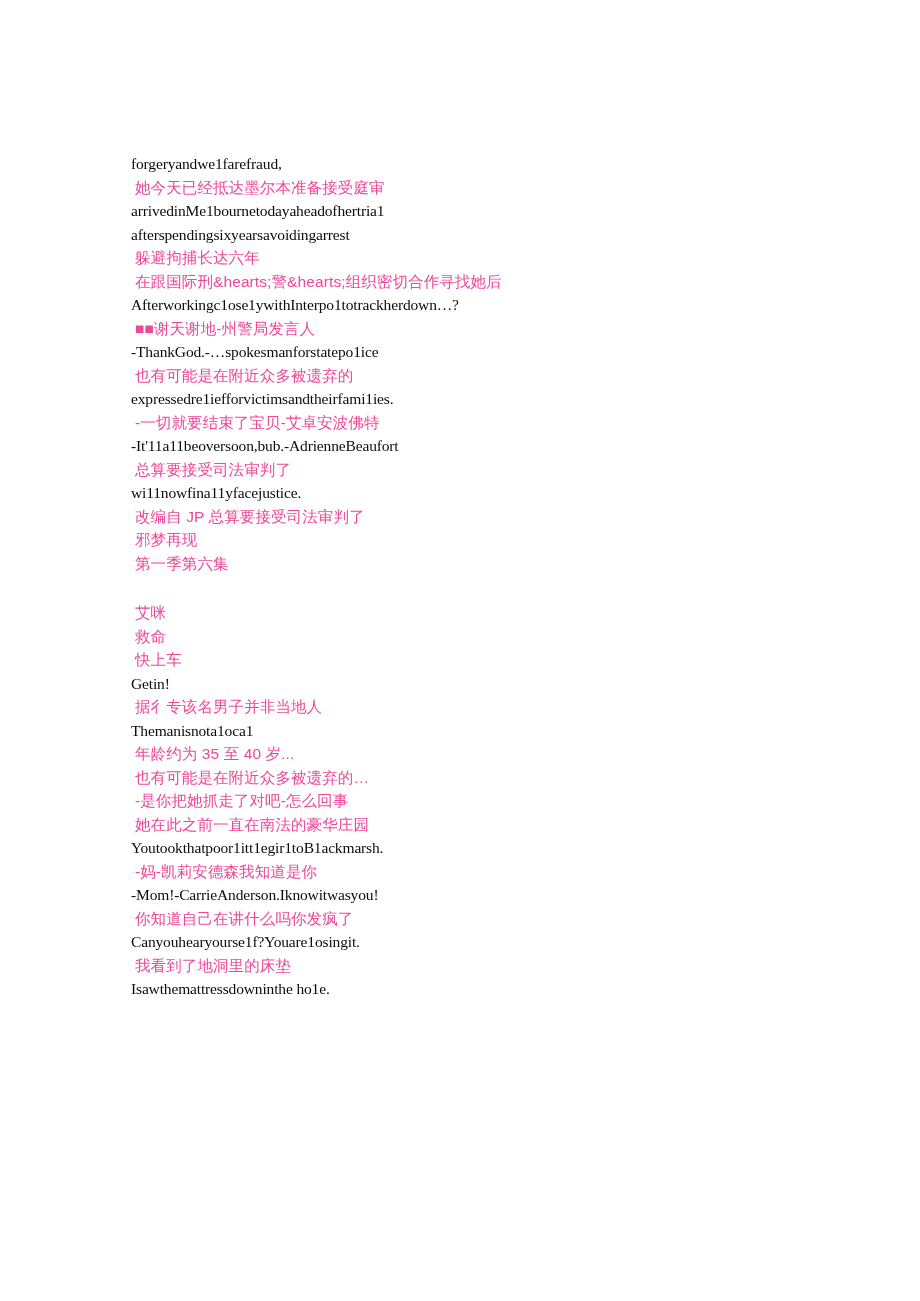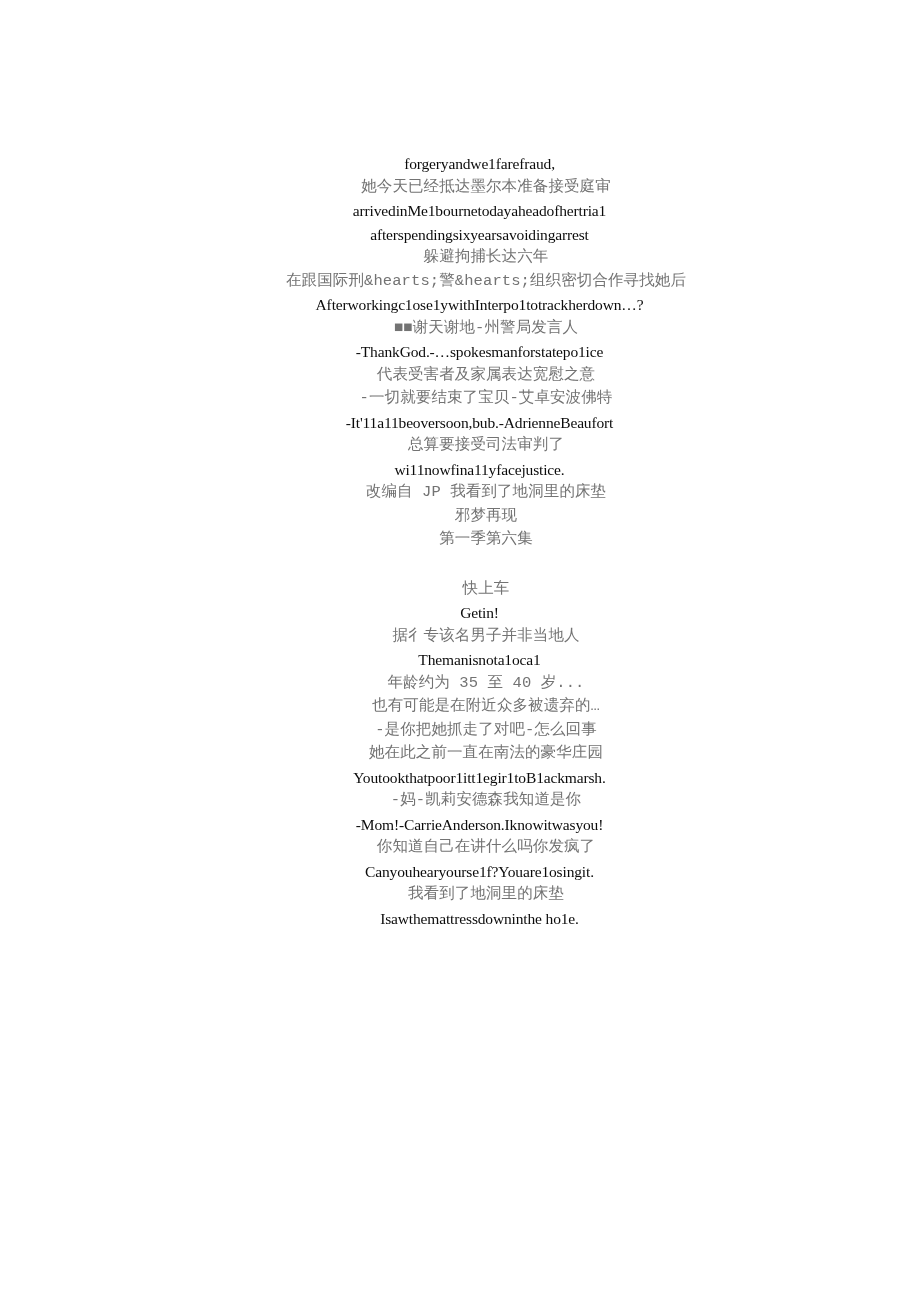--- a/index.html
+++ b/index.html
@@ -26,21 +26,20 @@
   
   .content {
     position: absolute;
     left: 128px;
     top: 152px;
     width: 700px;
   }
   .block {
     margin: 0;
     padding: 0;
-    text-align: center;
   }
   .block + .block {
     margin-top: 26px;
   }
   .line {
     display: block;
     font-size: 15.5px;
     line-height: 23.5px;
     height: 23.5px;
     white-space: pre;
@@ -50,52 +49,55 @@
   
   .line.latin {
     font-family: "Liberation Serif", "DejaVu Serif", serif;
     font-size: 15.5px;
     color: #0b0b0b;
     margin-left: 3px;
     letter-spacing: -0.15px;
   }
   
   .line.cjk {
-    font-family: Liberation Mono, monospace;
+    font-family: Liberation Sans, sans-serif;
     font-size: 15.5px;
-    color: #737373;
-    margin-left: 16px;
+    color: #ec4899;
+    margin-left: 7px;
     letter-spacing: 0.1px;
   }
 </style>
 </head>
 <body>
 
 <div class="page">
   <div class="content" id="text-body">
       <div class="block">
         <span class="line latin">forgeryandwe1farefraud,</span>
         <span class="line cjk">她今天已经抵达墨尔本准备接受庭审</span>
         <span class="line latin">arrivedinMe1bournetodayaheadofhertria1</span>
         <span class="line latin">afterspendingsixyearsavoidingarrest</span>
         <span class="line cjk">躲避拘捕长达六年</span>
         <span class="line cjk">在跟国际刑&amp;hearts;警&amp;hearts;组织密切合作寻找她后</span>
         <span class="line latin">Afterworkingc1ose1ywithInterpo1totrackherdown…?</span>
         <span class="line cjk">■■谢天谢地-州警局发言人</span>
         <span class="line latin">-ThankGod.-…spokesmanforstatepo1ice</span>
-        <span class="line cjk">代表受害者及家属表达宽慰之意</span>
+        <span class="line cjk">也有可能是在附近众多被遗弃的</span>
+        <span class="line latin">expressedre1iefforvictimsandtheirfami1ies.</span>
         <span class="line cjk">-一切就要结束了宝贝-艾卓安波佛特</span>
         <span class="line latin">-It'11a11beoversoon,bub.-AdrienneBeaufort</span>
         <span class="line cjk">总算要接受司法审判了</span>
         <span class="line latin">wi11nowfina11yfacejustice.</span>
-        <span class="line cjk">改编自 JP 我看到了地洞里的床垫</span>
+        <span class="line cjk">改编自 JP 总算要接受司法审判了</span>
         <span class="line cjk">邪梦再现</span>
         <span class="line cjk">第一季第六集</span>
       </div>
       <div class="block">
+        <span class="line cjk">艾咪</span>
+        <span class="line cjk">救命</span>
         <span class="line cjk">快上车</span>
         <span class="line latin">Getin!</span>
         <span class="line cjk">据彳专该名男子并非当地人</span>
         <span class="line latin">Themanisnota1oca1</span>
         <span class="line cjk">年龄约为 35 至 40 岁...</span>
         <span class="line cjk">也有可能是在附近众多被遗弃的…</span>
         <span class="line cjk">-是你把她抓走了对吧-怎么回事</span>
         <span class="line cjk">她在此之前一直在南法的豪华庄园</span>
         <span class="line latin">Youtookthatpoor1itt1egir1toB1ackmarsh.</span>
         <span class="line cjk">-妈-凯莉安德森我知道是你</span>

